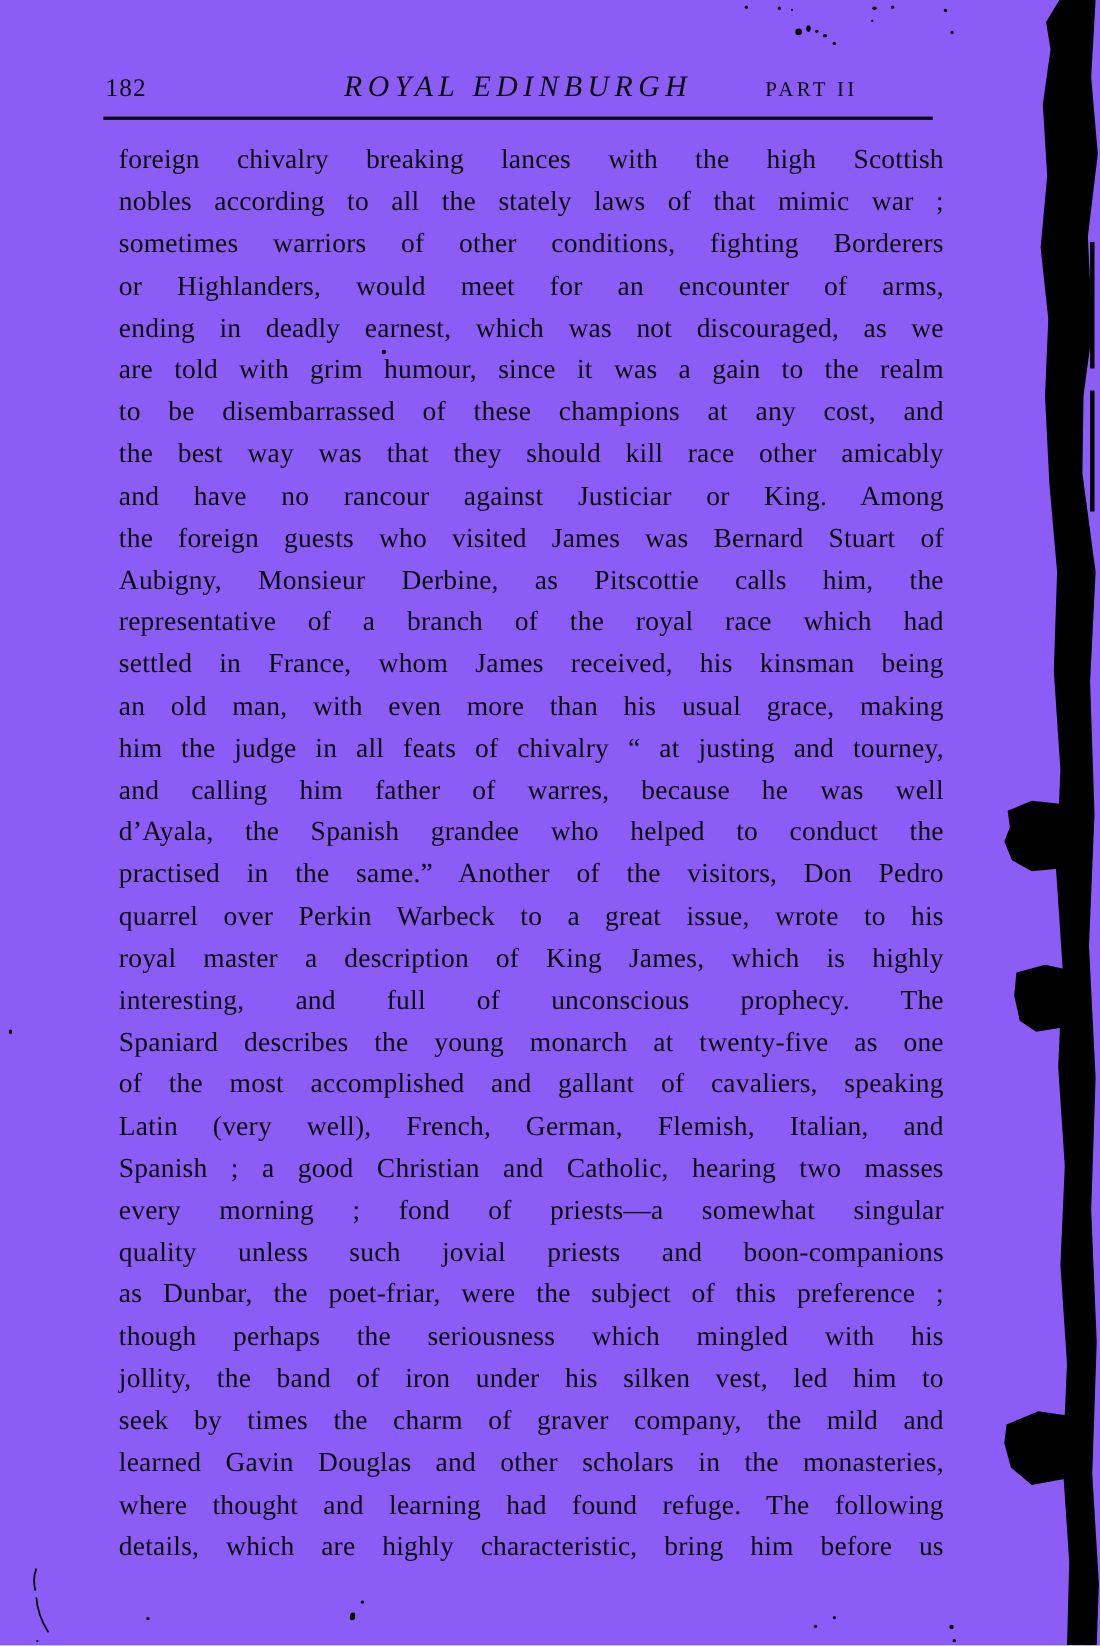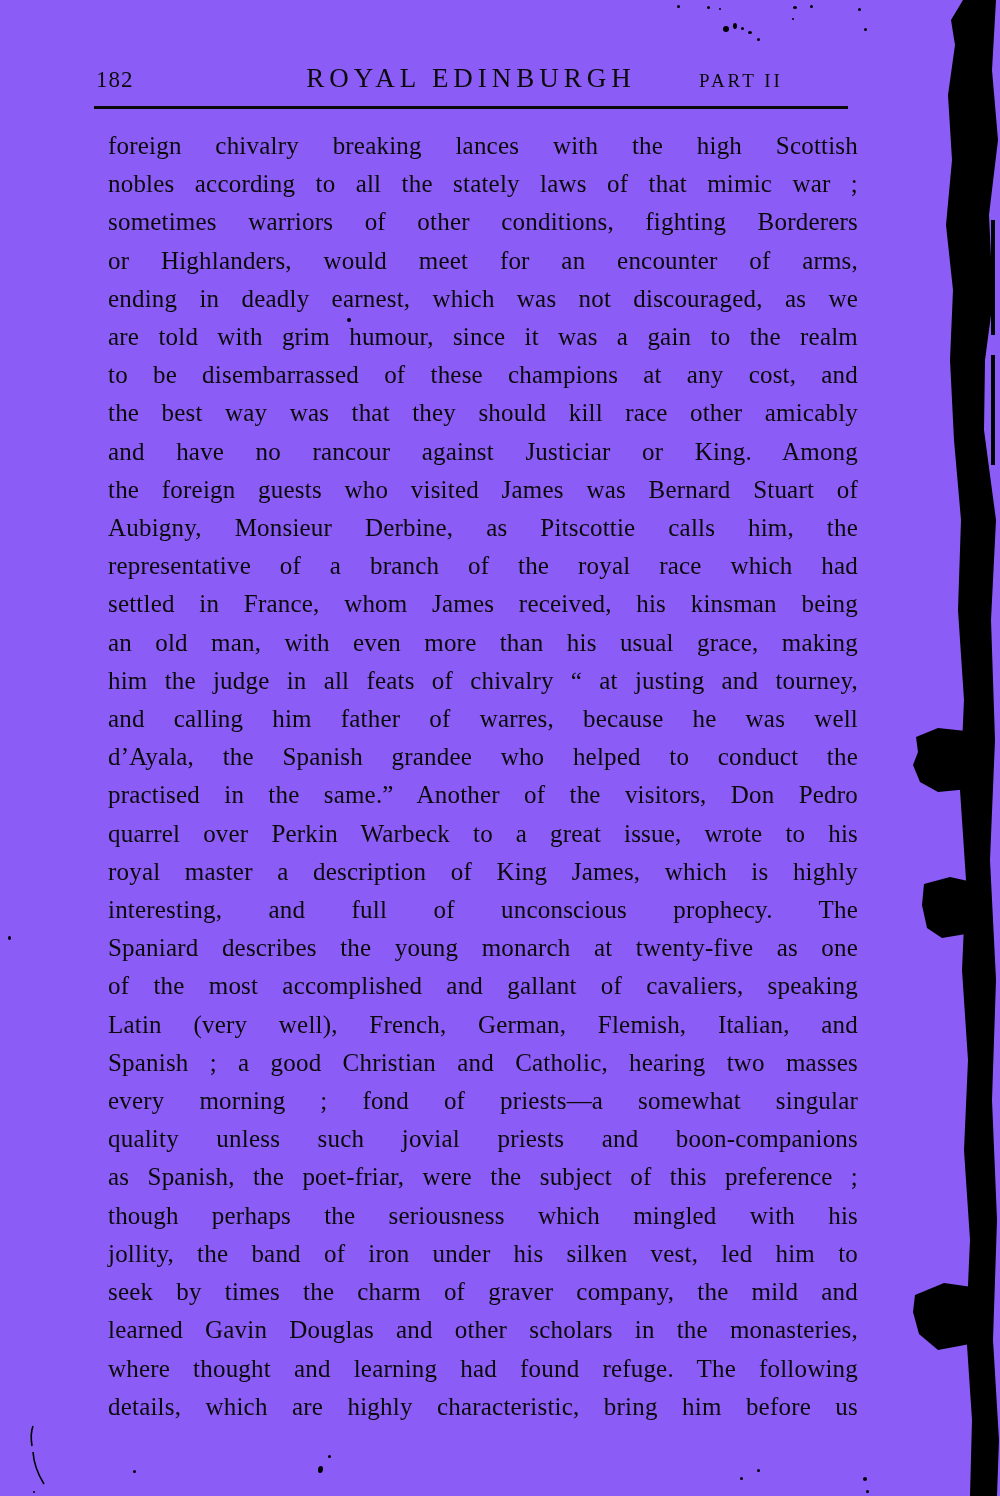--- a/index.html
+++ b/index.html
@@ -11,21 +11,21 @@
     font-family:"Liberation Serif", serif;
     overflow:hidden;
   }
   
   .running-head{
     position:absolute;top:63px;left:96px;width:750px;
     display:grid;grid-template-columns:1fr auto 1fr;align-items:baseline;
   }
   .page-num{font-size:23px;letter-spacing:1px;text-align:left;}
   .running-title{
-    font-size:27px;letter-spacing:5px;text-align:center;
+    font-size:27px;font-style:italic;letter-spacing:5px;text-align:center;
     font-weight:500;
   }
   .part-label{font-size:19px;letter-spacing:3px;text-align:center;}
   .rule{
     position:absolute;top:106px;left:94px;width:754px;height:3px;
     background:#0b0b0b;
   }
   
   .body-text{
     position:absolute;top:127px;left:108px;width:750px;
@@ -76,21 +76,21 @@
       <div class="line">practised in the same.”  Another of the visitors, Don Pedro</div>
       <div class="line">quarrel over Perkin Warbeck to a great issue, wrote to his</div>
       <div class="line">royal master a description of King James, which is highly</div>
       <div class="line">interesting, and full of unconscious prophecy.  The</div>
       <div class="line">Spaniard describes the young monarch at twenty-five as one</div>
       <div class="line">of the most accomplished and gallant of cavaliers, speaking</div>
       <div class="line">Latin (very well), French, German, Flemish, Italian, and</div>
       <div class="line">Spanish ; a good Christian and Catholic, hearing two masses</div>
       <div class="line">every morning ; fond of priests—a somewhat singular</div>
       <div class="line">quality unless such jovial priests and boon-companions</div>
-      <div class="line">as Spanish, the poet-friar, were the subject of this preference ;</div>
+      <div class="line">as Dunbar, the poet-friar, were the subject of this preference ;</div>
       <div class="line">though perhaps the seriousness which mingled with his</div>
       <div class="line">jollity, the band of iron under his silken vest, led him to</div>
       <div class="line">seek by times the charm of graver company, the mild and</div>
       <div class="line">learned Gavin Douglas and other scholars in the monasteries,</div>
       <div class="line">where thought and learning had found refuge.  The following</div>
       <div class="line">details, which are highly characteristic, bring him before us</div>
     </main>
 
   <svg class="artifacts" viewBox="0 0 1000 1496" xmlns="http://www.w3.org/2000/svg">
     <path fill="#000" d="M963 0 L996 0 L992 70 L998 140 L989 215 L993 300 L985 360 L984 430 L996 520 L991 620 L995 740 L990 860 L996 980 L992 1100 L997 1220 L993 1340 L999 1440 L997 1496 L970 1496 L972 1420 L966 1330 L970 1240 L964 1150 L968 1060 L962 970 L966 880 L960 790 L964 700 L958 610 L961 520 L954 440 L950 360 L953 290 L946 225 L952 160 L948 95 L955 45 L951 20 Z"></path>

